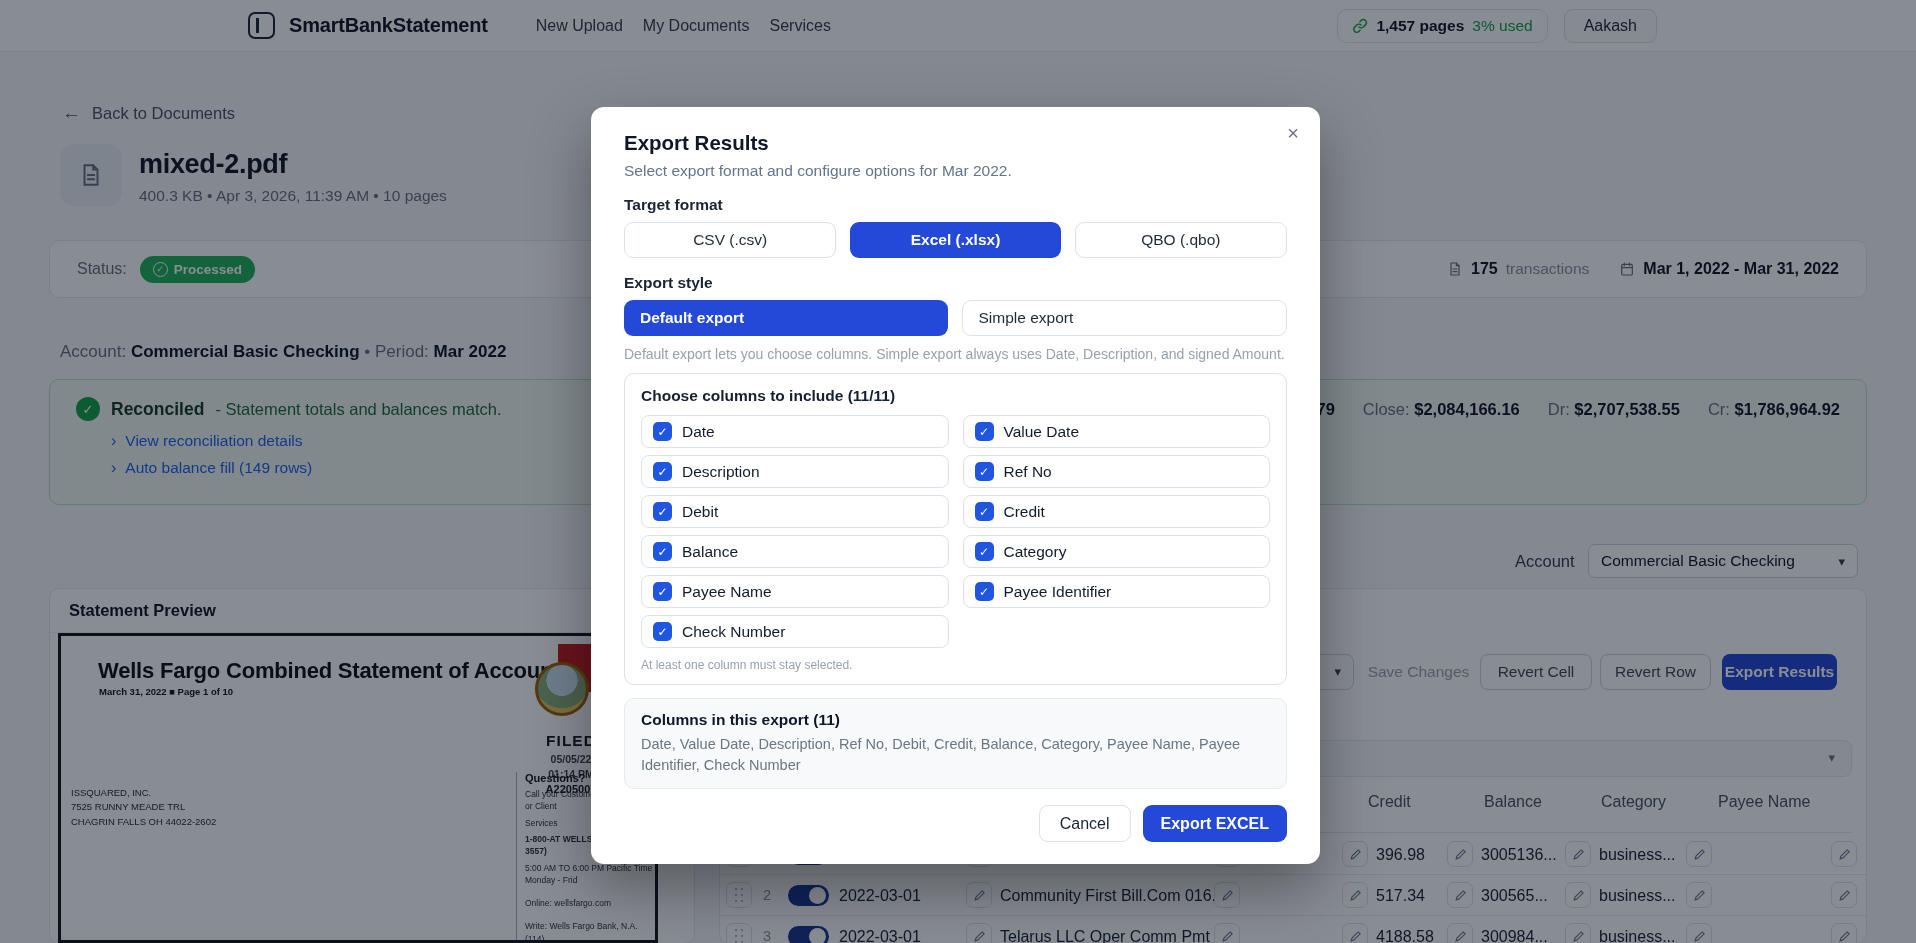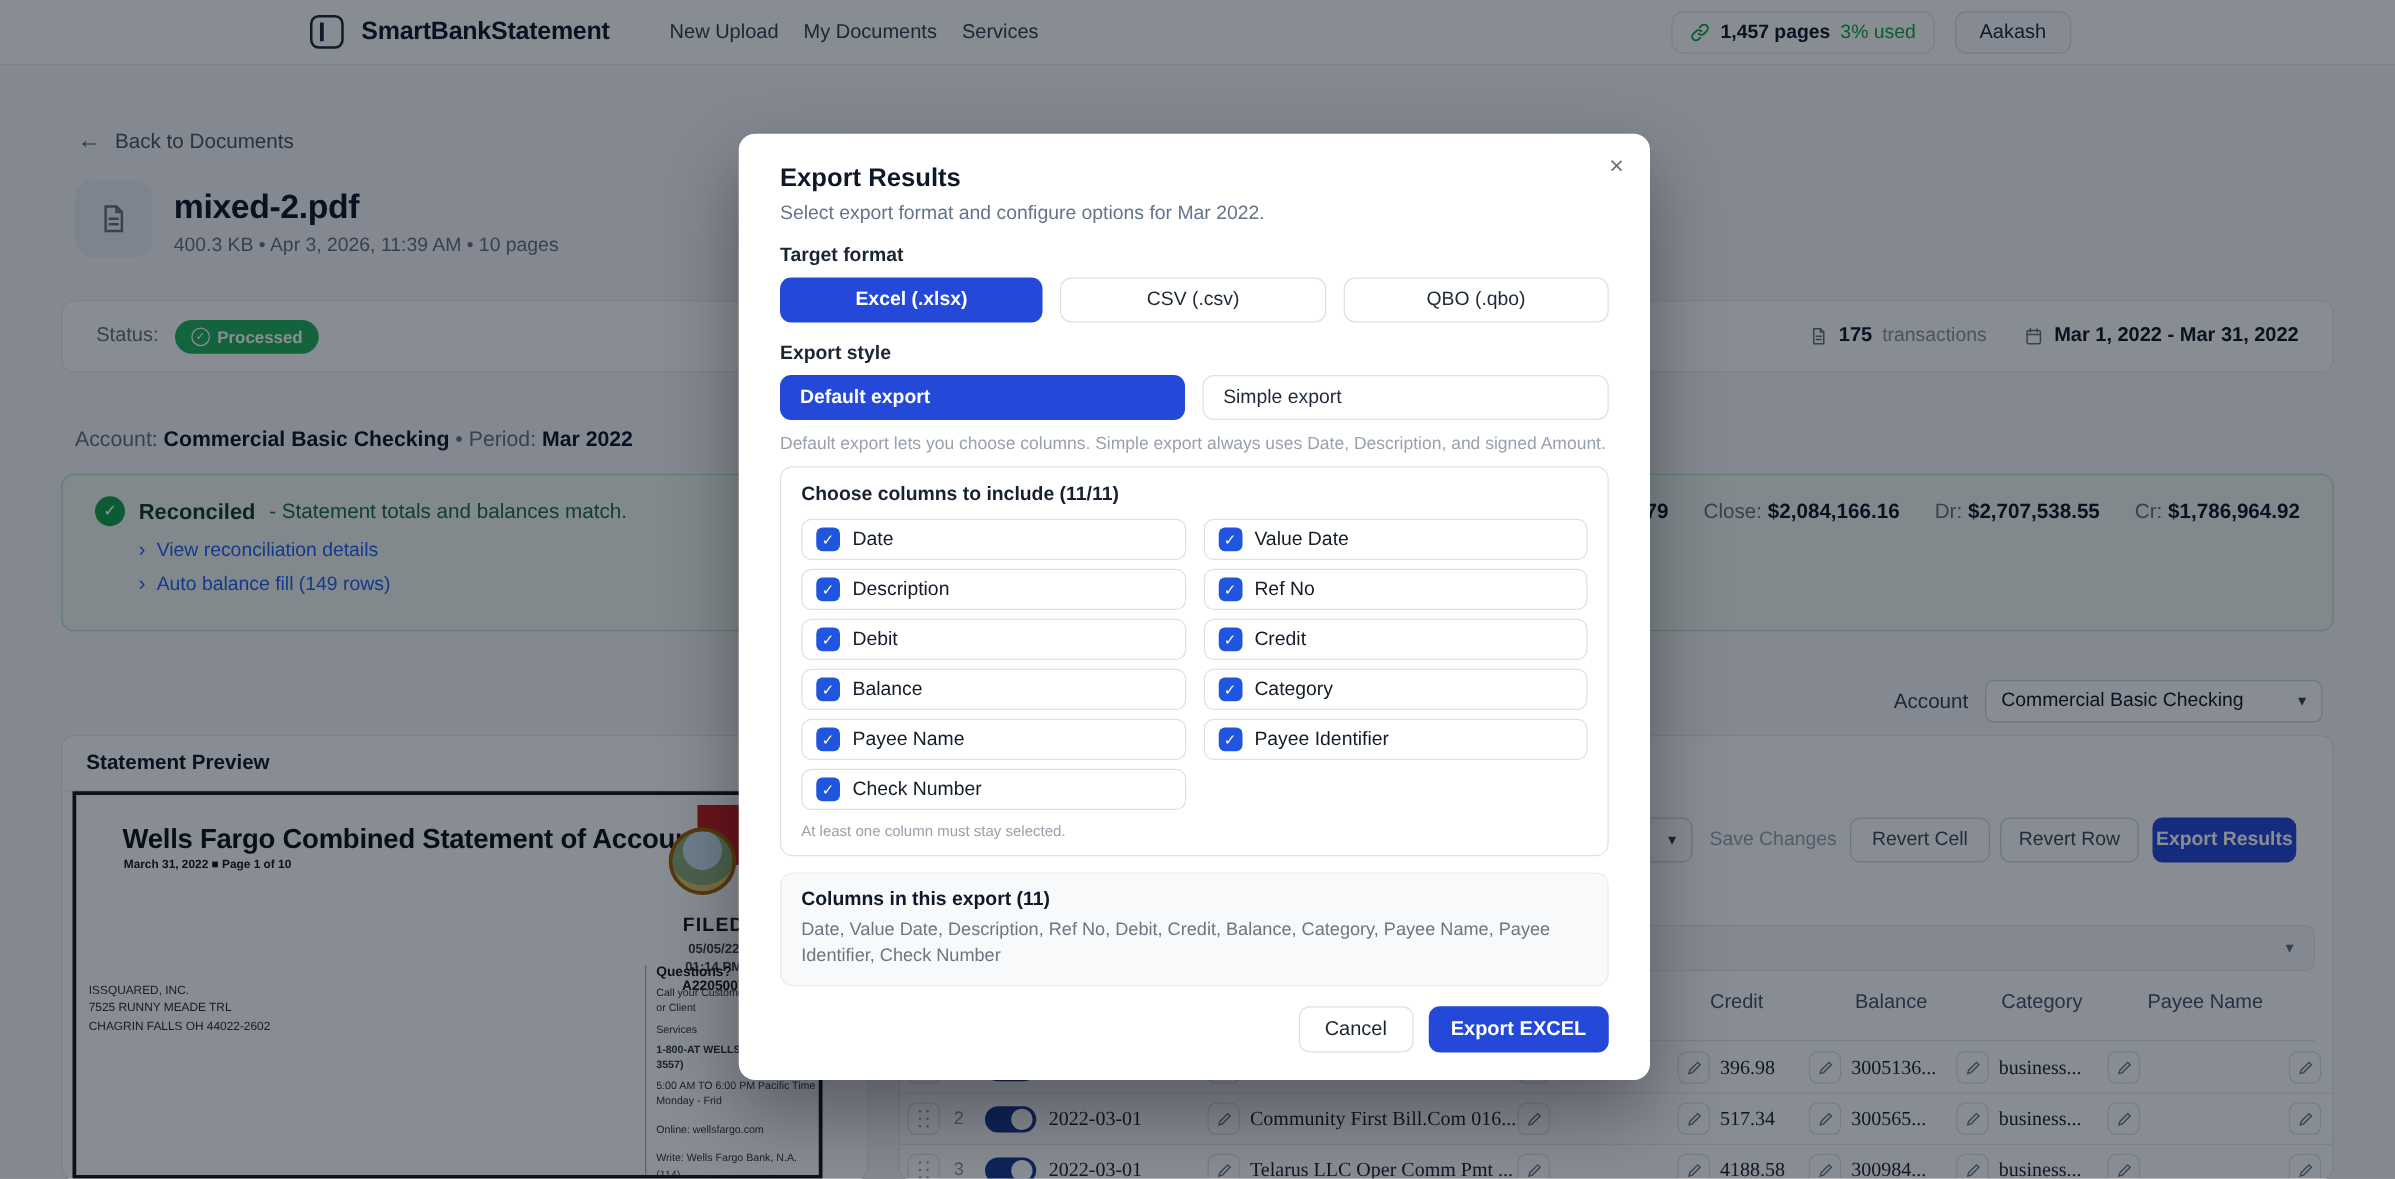--- a/index.html
+++ b/index.html
@@ -16,21 +16,21 @@
   .nav-link { font-size:16px; color:#374151; cursor:pointer; }
   .nav-spacer { flex:1; }
   .usage-pill { height:34px; display:flex; align-items:center; gap:8px; border:1px solid #e2e8f0; background:#fff; border-radius:10px; padding:0 14px; }
   .usage-pages { font-size:15.5px; font-weight:600; color:#111827; }
   .usage-used { font-size:15.5px; color:#16a34a; }
   .user-btn { height:34px; margin-left:16px; display:flex; align-items:center; border:1px solid #dde3ea; border-radius:9px; background:#fbfcfd; padding:0 19px; font-size:16px; color:#1f2937; }
 
   
   .back-link { position:absolute; left:62px; top:102px; display:flex; align-items:center; gap:11px; color:#4b5563; font-size:16.5px; }
   .back-arrow { font-size:19px; color:#4b5563; }
-  .file-head { position:absolute; left:60px; top:144px; display:flex; gap:17px; align-items:center; }
+  .file-head { position:absolute; left:60px; top:144px; display:flex; gap:17px; align-items:flex-start; }
   .file-iconbox { width:62px; height:62px; border-radius:14px; background:#edf0f4; display:flex; align-items:center; justify-content:center; }
   .file-name { font-size:27px; font-weight:700; color:#111827; margin-top:5px; letter-spacing:-0.3px; }
   .file-meta { font-size:15.5px; color:#6b7280; margin-top:7px; }
 
   
   .status-card { position:absolute; left:49px; top:240px; width:1818px; height:58px; background:#fff; border:1px solid #e5eaf0; border-radius:10px; display:flex; align-items:center; padding:0 27px; }
   .status-label { font-size:16px; color:#6b7280; }
   .status-pill { margin-left:13px; height:27px; border-radius:14px; background:#22b45c; color:#fff; display:flex; align-items:center; gap:6px; padding:0 13px; font-size:13.5px; font-weight:600; }
   .pill-check { width:15px; height:15px; border:1.6px solid #fff; border-radius:50%; display:flex; align-items:center; justify-content:center; font-size:9px; }
   .status-right { margin-left:auto; display:flex; align-items:center; gap:30px; }
@@ -98,21 +98,21 @@
   .th { position:absolute; top:204px; font-size:16px; color:#475569; }
   .th-rule { position:absolute; left:14px; right:14px; top:243px; height:1px; background:#e5eaf0; }
   .trow { position:absolute; left:0; right:0; height:41px; border-bottom:1px solid #e9edf2; }
   .trow > * { position:absolute; }
   .cellbox { width:26px; height:26px; border:1px solid #dde3ea; border-radius:7px; top:7px; background:#fff; display:flex; align-items:center; justify-content:center; }
   .dots { width:9px; height:15px; display:grid; grid-template-columns:1fr 1fr; gap:3px 3px; }
   .dots i { width:2.5px; height:2.5px; border-radius:50%; background:#9aa5b1; }
   .rnum { left:43px; top:0; line-height:41px; font-size:14.5px; color:#8a94a3; }
   .toggle { left:68px; top:10px; width:41px; height:21px; background:#1c3a92; border-radius:11px; }
   .toggle::after { content:""; position:absolute; left:21px; top:2px; width:17px; height:17px; border-radius:50%; background:#fff; }
-  .rtext { top:0; line-height:41px; font-size:16px; color:#1a2433; white-space:nowrap;font-family:Liberation Serif, serif; }
+  .rtext { top:0; line-height:41px; font-size:16px; color:#1a2433; white-space:nowrap; }
   .pencil-svg { width:13px; height:13px; }
 
   
   .overlay { position:absolute; inset:0; background:rgba(3,10,26,0.47); z-index:40; }
   .modal { position:absolute; left:591px; top:107px; width:729px; background:#fff; border-radius:13px; z-index:50; box-shadow:0 25px 60px rgba(0,0,0,.35); padding:24px 33px 22px; }
   .modal-close { position:absolute; top:16px; right:21px; font-size:20px; color:#6b7280; cursor:pointer; line-height:1; }
   .m-title { font-size:20.5px; font-weight:700; color:#0f1828; }
   .m-sub { margin-top:7px; font-size:15.5px; color:#64748b; }
   .m-label { margin-top:16px; font-size:15.5px; font-weight:600; color:#1b2433; }
   .seg-row { display:flex; gap:14px; margin-top:8px; }
@@ -468,22 +468,22 @@
 
   <div class="overlay"></div>
 
   <div class="modal">
     <div class="modal-close">×</div>
     <div class="m-title">Export Results</div>
     <div class="m-sub">Select export format and configure options for Mar 2022.</div>
 
     <div class="m-label">Target format</div>
     <div class="seg-row">
+      <div class="seg">CSV (.csv)</div>
       <div class="seg sel" style="background:#2449d8">Excel (.xlsx)</div>
-      <div class="seg">CSV (.csv)</div>
       <div class="seg">QBO (.qbo)</div>
     </div>
 
     <div class="m-label">Export style</div>
     <div class="seg-row">
       <div class="seg left sel" style="background:#2449d8">Default export</div>
       <div class="seg left">Simple export</div>
     </div>
     <div class="m-hint">Default export lets you choose columns. Simple export always uses Date, Description, and signed Amount.</div>
 

